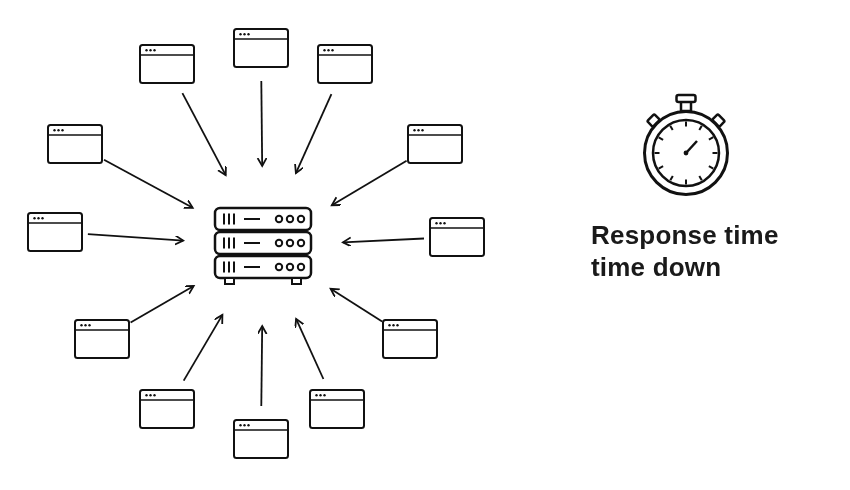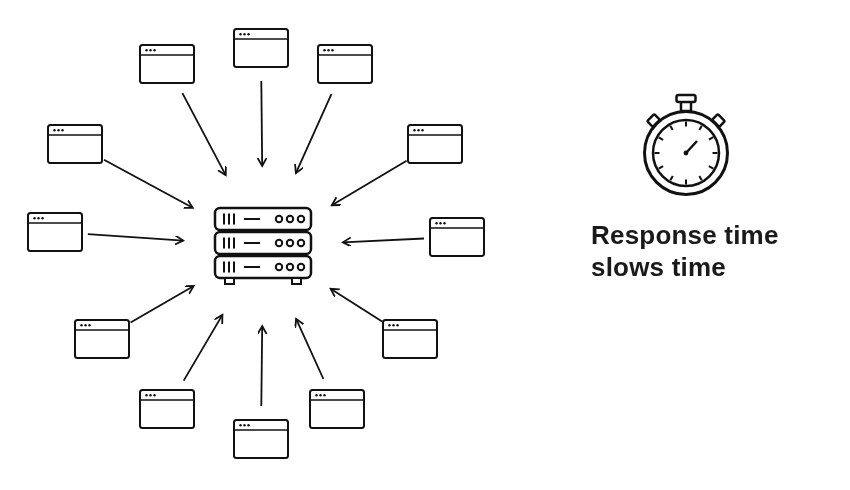--- a/index.html
+++ b/index.html
@@ -105,16 +105,16 @@
           <line x1="13.3" y1="-22.9" x2="15.8" y2="-27.3" stroke="#111111" stroke-width="2"></line>
           <line x1="22.9" y1="-13.3" x2="27.3" y2="-15.8" stroke="#111111" stroke-width="2"></line>
         </g>
       <line x1="0" y1="0" x2="11" y2="-12" stroke="#111111" stroke-width="2.5"></line>
       <circle cx="0" cy="0" r="2.4" fill="#111111"></circle>
     </g>
   </svg>
 
   <div id="caption">
     <span>Response time</span>
-    <span>slows time</span>
+    <span>time down</span>
   </div>
 
 </div>
 
 </body></html>

